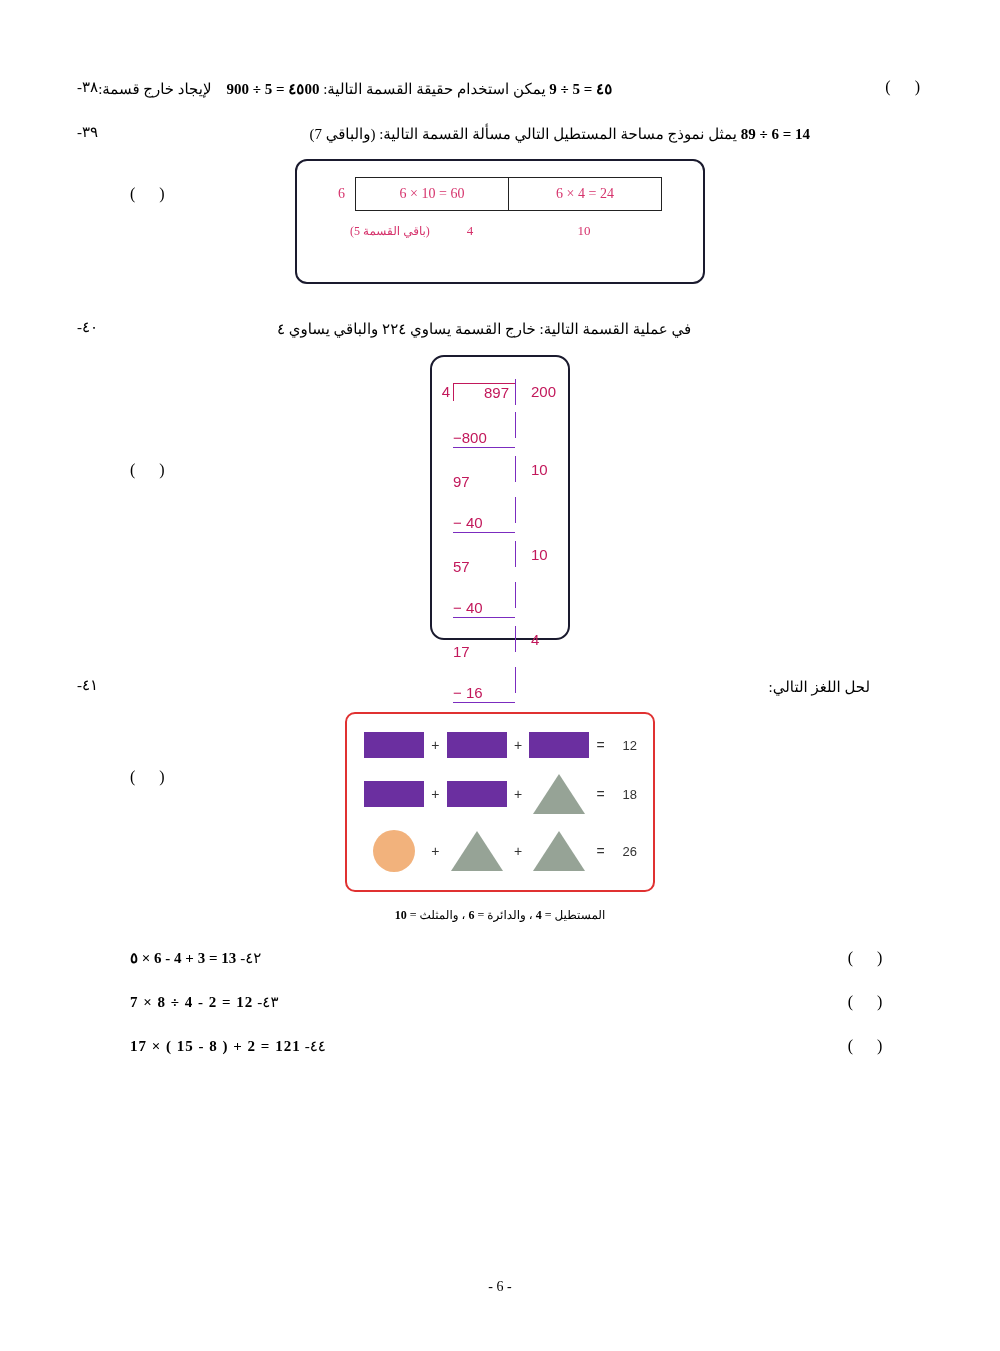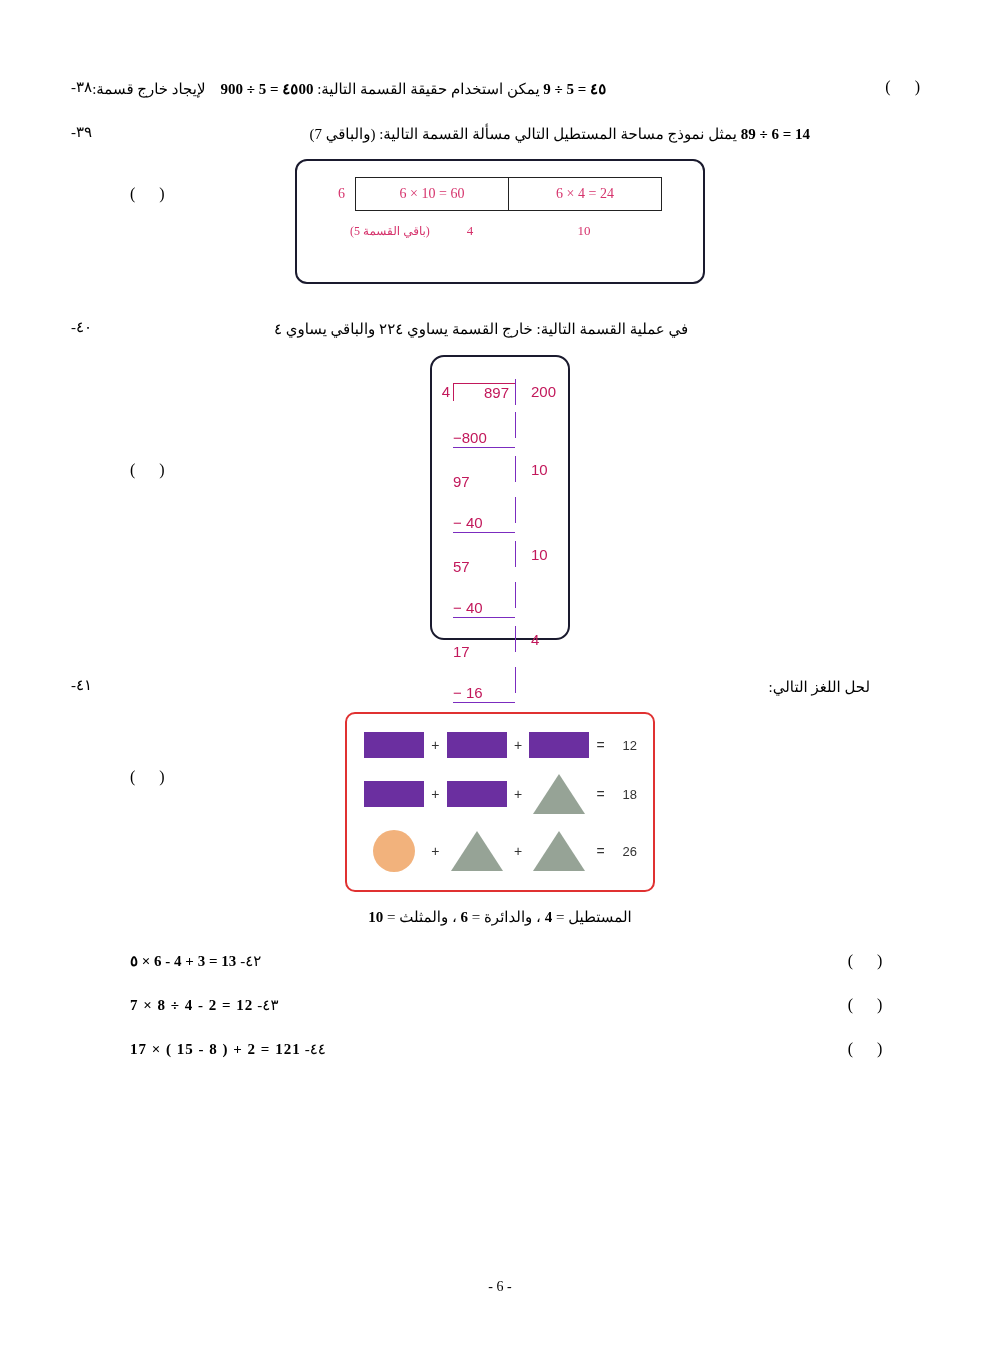--- a/index.html
+++ b/index.html
@@ -28,21 +28,21 @@
     display: flex;
     flex-direction: row;
     align-items: flex-start;
     width: 100%;
     direction: rtl;
   }
   .q-num {
     font-size: 15px;
     font-weight: normal;
     white-space: nowrap;
-    margin-left: 1px;
+    margin-left: 7px;
   }
   .q-text {
     font-size: 15px;
     line-height: 1.5;
     flex: 1;
   }
   .paren {
     font-size: 16px;
     letter-spacing: 10px;
     white-space: nowrap;
@@ -214,21 +214,21 @@
   }
   .shape-circ {
     width: 42px; height: 42px; border-radius: 50%;
     background: #f2b27c;
   }
   .cellslot { width: 62px; display:flex; justify-content:center; align-items:center; }
 
   .answer-line {
     margin-top: 16px;
     text-align: center;
-    font-size: 15px;
+    font-size: 12px;
     direction: rtl;
   }
 
   
   .eq-row {
     display: flex;
     align-items: center;
     margin-top: 26px;
     direction: rtl;
   }

